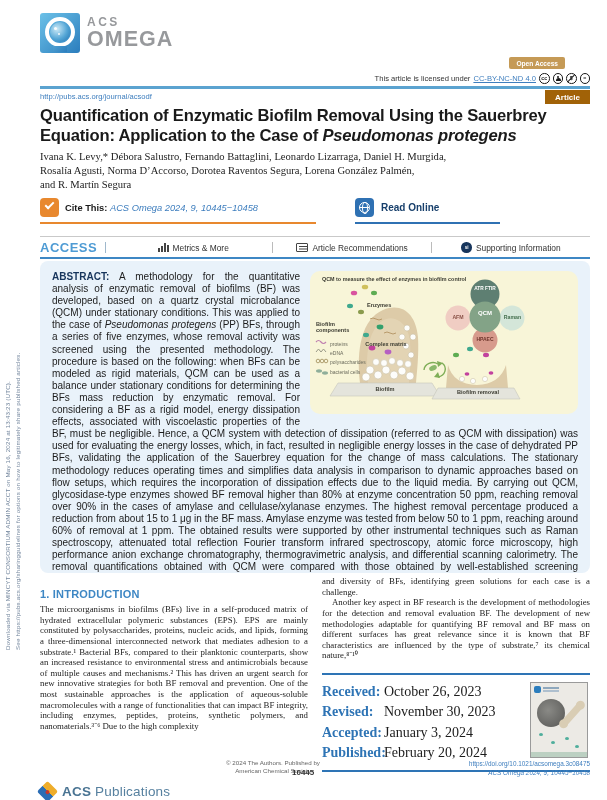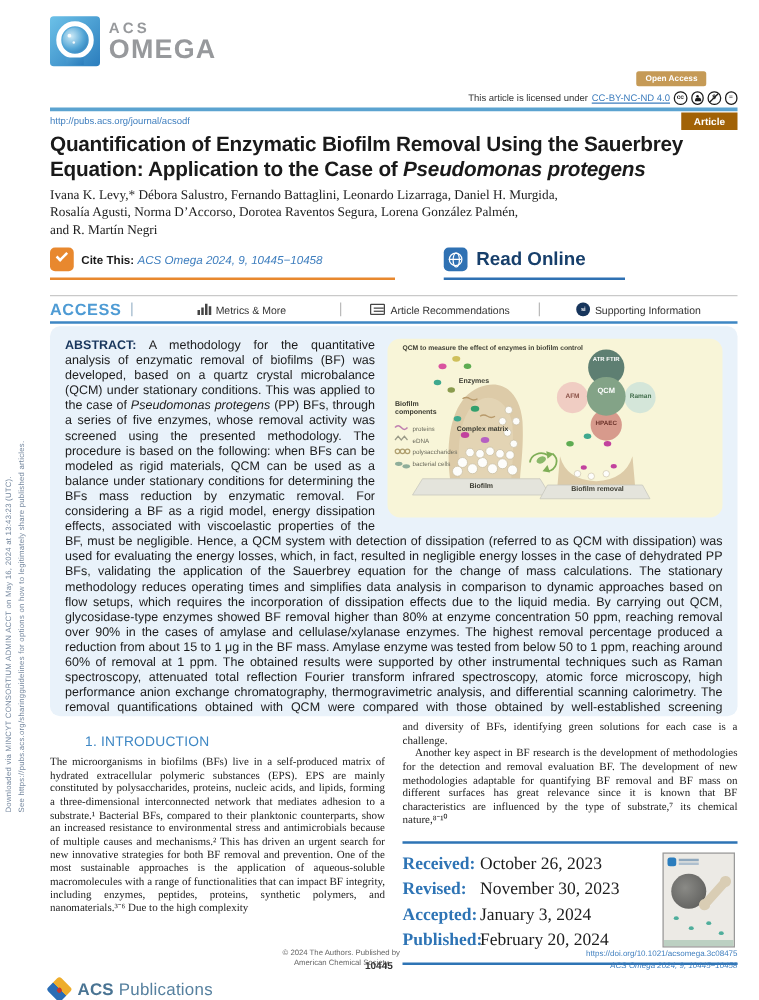--- a/index.html
+++ b/index.html
@@ -57,21 +57,21 @@
   .cite-txt { font-size:9.3px; color:#1a1a1a; }
   .cite-txt b { font-weight:bold; }
   .cite-ref { color:#3e7ebe; font-style:italic; }
   .read-right { position:absolute; left:315px; top:0; width:145px; border-bottom:2px solid #2f71b3;
     padding-bottom:5px; display:flex; align-items:center; gap:7px; }
   .read-ic { width:19px; height:19px; border-radius:4px; background:#2f71b3; position:relative; flex:0 0 auto; }
   .globe { position:absolute; left:3.5px; top:3.5px; width:11px; height:11px; border:1.2px solid #fff; border-radius:50%; }
   .globe::before { content:""; position:absolute; left:2.6px; top:-1px; width:3.6px; height:10.6px;
     border:1px solid #fff; border-radius:50%; }
   .globe::after { content:""; position:absolute; left:-0.5px; top:4px; width:9.6px; height:1px; background:#fff; }
-  .read-lbl { font-size:15px; font-weight:bold; color:#173f6b; }
+  .read-lbl { font-size:10px; font-weight:bold; color:#173f6b; }
 
   .rule-gray { left:40px; top:236px; width:550px; height:1px; background:#c9c9c9; }
   .access-row { left:40px; top:238px; width:550px; height:21px; display:flex; align-items:center;
     border-bottom:2px solid #3e87c4; }
   .access-word { font-size:13px; font-weight:bold; color:#4e9bd4; letter-spacing:.5px; }
   .v-sep { width:1px; height:11px; background:#9fb8cc; margin:0 8px; }
   .v-sep2 { width:1px; height:11px; background:#bbb; }
   .access-item { font-size:8.4px; color:#333; display:flex; align-items:center; gap:4px; flex:1; justify-content:center; }
   .bars-ic { display:flex; align-items:flex-end; gap:1px; height:9px; }
   .bars-ic i { display:block; width:2px; background:#444; }
@@ -99,21 +99,21 @@
   .biofilm-lab { left:38px; top:114.5px; width:74px; font-size:5.6px; font-weight:bold; text-align:center; }
   .removal-lab { left:128px; top:118px; width:80px; font-size:5.6px; font-weight:bold; text-align:center; }
   .venn-lab { position:absolute; font-weight:bold; text-align:center; line-height:1.05; }
   .vl-top { left:161px; top:15px; width:28px; font-size:4.8px; color:#fff; }
   .vl-left { left:136px; top:44px; width:24px; font-size:5.2px; color:#8a5147; }
   .vl-center { left:160px; top:39px; width:30px; font-size:6px; color:#fff; }
   .vl-right { left:190px; top:44px; width:25px; font-size:5.2px; color:#46704f; }
   .vl-bottom { left:160px; top:66px; width:30px; font-size:5px; color:#6e352c; }
 
   
-  .intro-head { left:40px; top:588px; font-size:11px; font-weight:normal; color:#3e87c4; letter-spacing:.2px;margin-left:28px; }
+  .intro-head { left:40px; top:588px; font-size:11px; font-weight:bold; color:#3e87c4; letter-spacing:.2px; }
   .col-left { left:40px; top:604px; width:268px; }
   .col-right { left:322px; top:576px; width:268px; }
   .body-txt { font-family:"Liberation Serif", serif; font-size:8.8px; line-height:1.21;
     text-align:justify; color:#1c1c1c; }
   .indent { text-indent:10px; }
 
   .dates-box { margin-top:12px; border-top:2px solid #2e74b5; border-bottom:2px solid #2e74b5;
     padding:7px 2px 7px 0; display:flex; justify-content:space-between; }
   .dates-tbl { font-family:"Liberation Serif", serif; font-size:14px; line-height:1.45; }
   .dates-tbl .row { display:flex; }
@@ -193,21 +193,21 @@
 <div class="abs article-badge">Article</div>
 
 <h1 class="abs title">
   <span>Quantification of Enzymatic Biofilm Removal Using the Sauerbrey</span><br>
   <span>Equation: Application to the Case of </span><i>Pseudomonas protegens</i>
 </h1>
 
 <div class="abs authors">
   <div>Ivana K. Levy,* Débora Salustro, Fernando Battaglini, Leonardo Lizarraga, Daniel H. Murgida,</div>
   <div>Rosalía Agusti, Norma D’Accorso, Dorotea Raventos Segura, Lorena González Palmén,</div>
-  <div>and R. Martín Negri</div>
+  <div>and R. Martín Segura</div>
 </div>
 
 <div class="abs cite-bar">
   <div class="cite-left">
     <span class="cite-ic">
         <span class="check"></span>
       </span>
     <span class="cite-txt">
       <b>Cite This:</b>
       <span class="cite-ref">ACS Omega 2024, 9, 10445−10458</span>

